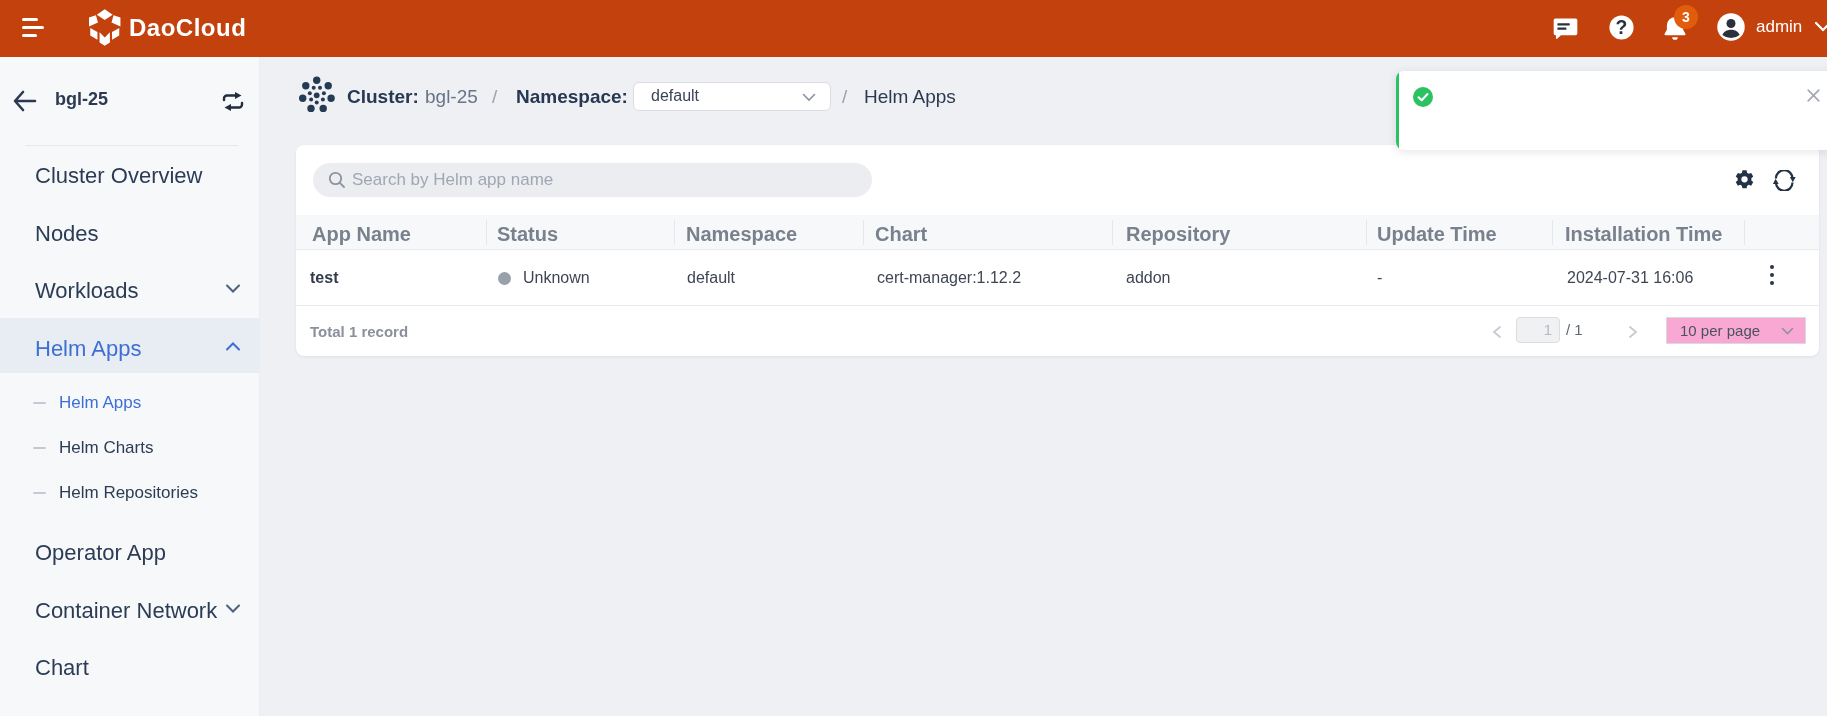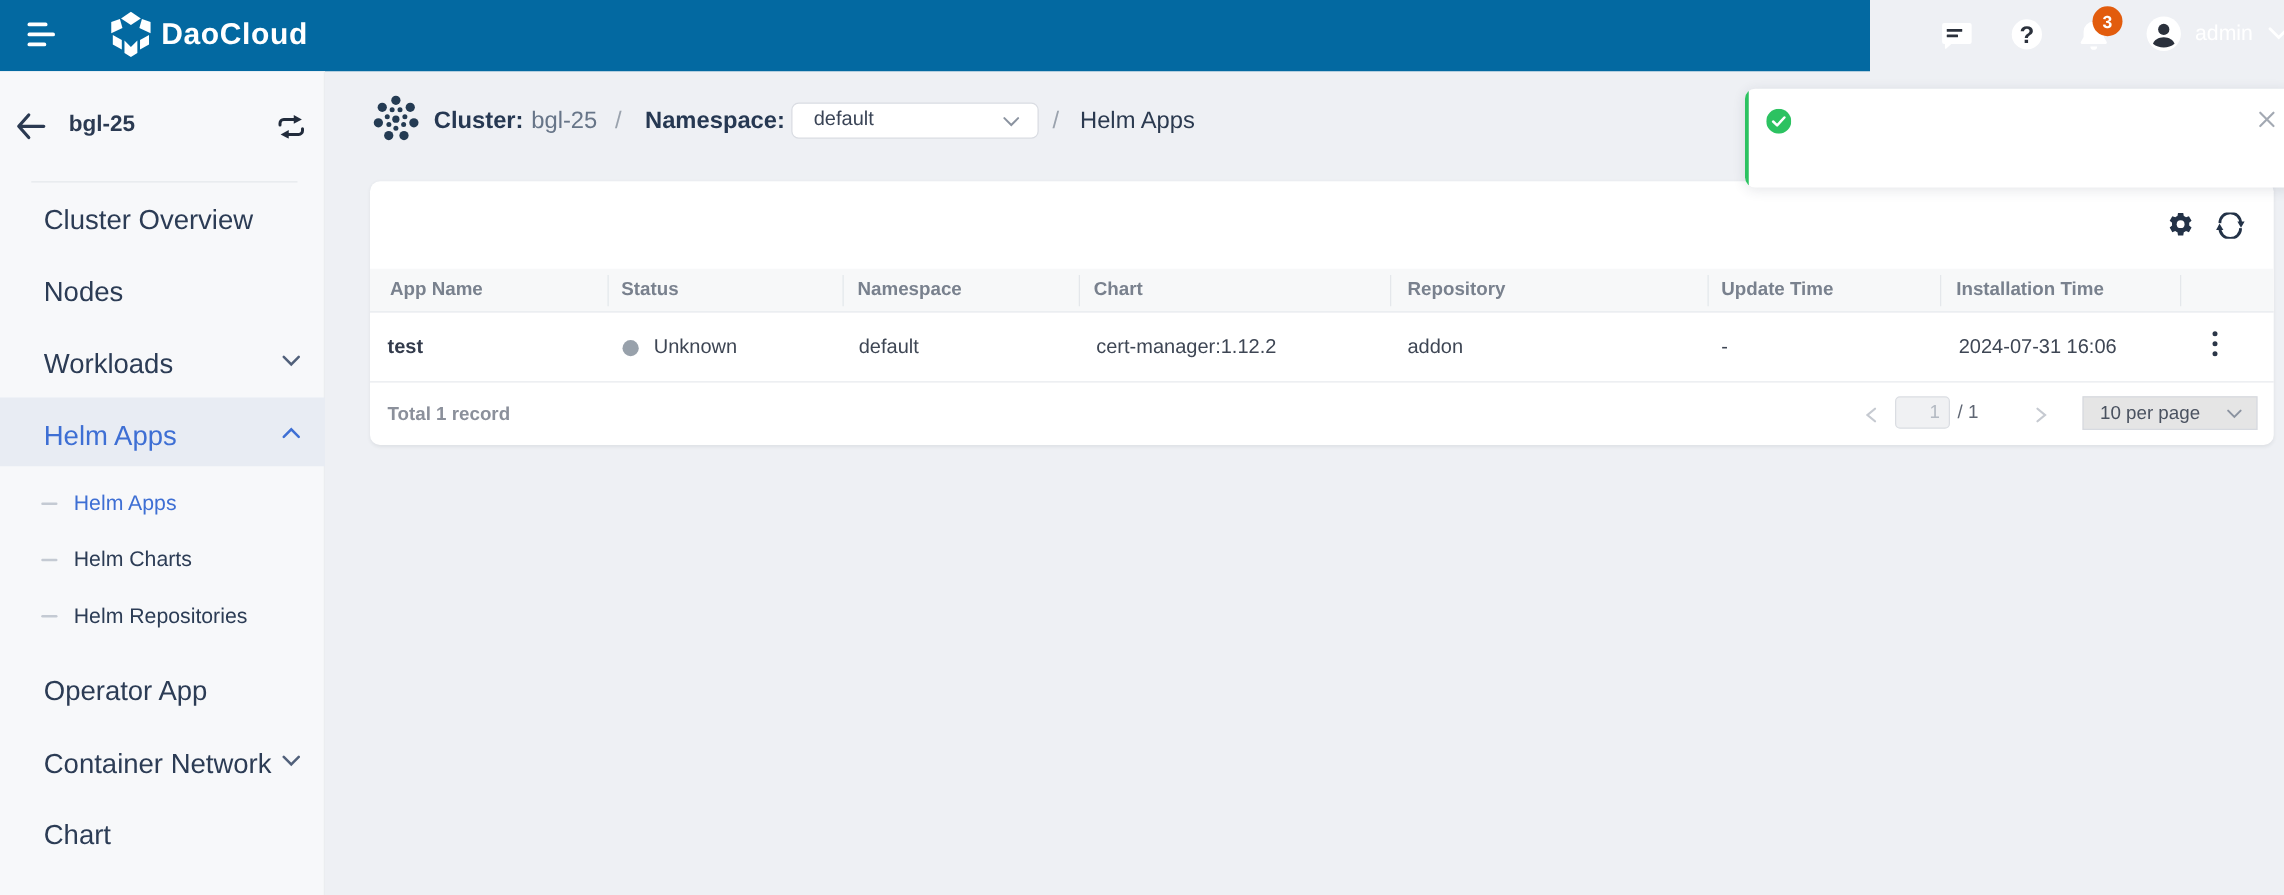--- a/index.html
+++ b/index.html
@@ -1,37 +1,37 @@
 <!DOCTYPE html>
 <html><head>
 <meta charset="utf-8">
 <style>
 * { margin:0; padding:0; box-sizing:border-box; }
 html,body { width:1827px; height:716px; overflow:hidden; font-family:"Liberation Sans", sans-serif; background:#eef0f4; }
-.topbar { position:absolute; left:0; top:0; width:1496px; height:57px; background:#0369a1; }
+.topbar { position:absolute; left:0; top:0; width:1827px; height:57px; background:#c2410c; }
 .hamburger { position:absolute; left:22px; top:18px; width:23px; height:19px; }
 .hamburger div { position:absolute; left:0; height:3px; background:#fff; border-radius:1.5px; }
 .logo { position:absolute; left:87px; top:8px; }
 .logotext { position:absolute; left:129px; top:14px; color:#fff; font-size:24px; font-weight:bold; letter-spacing:0.5px; }
 .tb-ic { position:absolute; top:0; }
 .sidebar { position:absolute; left:0; top:57px; width:260px; height:659px; background:#f7f8fa; border-right:1px solid #ebedf0; }
 .sb-head { position:absolute; top:27px; left:0; width:260px; height:34px; }
 .sb-title { position:absolute; left:55px; top:5px; font-size:18px; font-weight:bold; color:#2b3a52; }
 .sb-div { position:absolute; top:88px; left:25px; width:213px; height:1px; background:#e5e8ec; }
 .mi { position:absolute; left:35px; font-size:22px; color:#2c3c55; }
 .mi2 { position:absolute; left:59px; font-size:17px; color:#2c3c55; }
 .dash { position:absolute; left:33px; width:13px; height:2px; background:#c4cad3; border-radius:1px; }
 .active-row { position:absolute; left:0; top:261px; width:260px; height:55px; background:#e8ecf3; }
 .blue { color:#3e6fd4 !important; }
 .ct { font-size:19px; }
 .card { position:absolute; left:296px; top:145px; width:1523px; height:211px; background:#fff; border-radius:8px; box-shadow:0 1px 3px rgba(40,50,70,0.08); }
 .search { position:absolute; left:17px; top:18px; width:559px; height:34px; background:#ebedf1; border-radius:17px; }
 .search span { position:absolute; left:39px; top:7px; font-size:17px; color:#a0a7b2; }
 .thead { position:absolute; left:0; top:70px; width:1523px; height:35px; background:#f7f8f9; border-bottom:1px solid #e8eaee; }
-.th { position:absolute; top:8px; font-size:15px; font-weight:bold; color:#79818e; }
+.th { position:absolute; top:8px; font-size:20px; font-weight:bold; color:#79818e; }
 .tvd { position:absolute; top:5px; width:1px; height:25px; background:#e4e7eb; }
 .trow { position:absolute; left:0; top:105px; width:1523px; height:56px; border-bottom:1px solid #e8eaee; }
 .td { position:absolute; top:19px; font-size:16px; color:#3e4654; }
 .tfoot { position:absolute; left:0; top:161px; width:1523px; height:50px; }
 .toast { position:absolute; left:1396px; top:71px; width:440px; height:79px; background:#fff; border-radius:8px; box-shadow:0 2px 10px rgba(40,50,70,0.12); overflow:hidden; }
 .toast .bar { position:absolute; left:0; top:0; width:3px; height:79px; background:#2cc261; }
 .toast .msg { position:absolute; left:48px; top:14px; font-size:15.5px; color:#6f7680; line-height:25px; width:330px; }
 </style>
 </head>
 <body>
@@ -149,20 +149,27 @@
 <div style="position:absolute; left:633px; top:82px; width:198px; height:29px; background:#fff; border:1px solid #d9dce2; border-radius:6px;">
   <span style="position:absolute; left:17px; top:4px; font-size:16px; color:#3a4456;">default</span>
   <svg style="position:absolute; right:14px; top:10px;" width="14" height="9" viewBox="0 0 14 9">
     <path d="M1.5 1.5 L7 7 L12.5 1.5" stroke="#8b93a0" stroke-width="1.6" fill="none" stroke-linecap="round"></path>
   </svg>
 </div>
 <div class="ct" style="position:absolute; left:842px; top:86px; color:#9aa2ad;">/</div>
 <div class="ct" style="position:absolute; left:864px; top:86px; color:#2b3a50;">Helm Apps</div>
 
 <div class="card">
+  <div class="search">
+    <svg style="position:absolute; left:15px; top:8px;" width="18" height="18" viewBox="0 0 18 18">
+      <circle cx="7.5" cy="7.5" r="5.7" stroke="#8d949f" stroke-width="1.8" fill="none"></circle>
+      <path d="M11.8 11.8 L16 16" stroke="#8d949f" stroke-width="1.8" stroke-linecap="round"></path>
+    </svg>
+    <span>Search by Helm app name</span>
+  </div>
 
   <svg style="position:absolute; left:1438px; top:24px;" width="21" height="21" viewBox="0 0 24 24">
     <path fill="#233247" d="M9.6 1.5 h4.8 l0.5 2.8 a8 8 0 0 1 2 1.2 l2.7 -1 l2.4 4.2 l-2.2 1.9 a8 8 0 0 1 0 2.4 l2.2 1.9 l-2.4 4.2 l-2.7 -1 a8 8 0 0 1 -2 1.2 l-0.5 2.8 H9.6 l-0.5 -2.8 a8 8 0 0 1 -2 -1.2 l-2.7 1 L2 14.9 l2.2 -1.9 a8 8 0 0 1 0 -2.4 L2 8.7 l2.4 -4.2 l2.7 1 a8 8 0 0 1 2 -1.2 Z"></path>
     <circle cx="12" cy="11.8" r="3.6" fill="#fff"></circle>
   </svg>
 
   <svg style="position:absolute; left:1476px; top:25px;" width="25" height="21" viewBox="0 0 25 21">
     <path d="M3.9 8.5 A8.3 8.3 0 0 1 20.5 8.5" stroke="#233247" stroke-width="2.2" fill="none"></path>
     <path d="M20.5 12.5 A8.3 8.3 0 0 1 3.9 12.5" stroke="#233247" stroke-width="2.2" fill="none"></path>
     <polygon points="17.9,7.1 23.7,7.1 20.8,12.2" fill="#233247"></polygon>
@@ -202,21 +209,21 @@
   <div class="tfoot">
     <div style="position:absolute; left:14px; top:17px; font-size:15px; color:#8b909b;font-weight:bold;">Total 1 record</div>
     <svg style="position:absolute; left:1196px; top:19px;" width="10" height="14" viewBox="0 0 10 14">
       <path d="M8 2 L2 7 L8 12" stroke="#c6cad1" stroke-width="1.8" fill="none" stroke-linecap="round"></path>
     </svg>
     <div style="position:absolute; left:1220px; top:11px; width:44px; height:26px; background:#f0f1f3; border:1px solid #dadde2; border-radius:4px; text-align:right; font-size:15px; color:#b4bac3; line-height:24px; padding-right:7px;">1</div>
     <div style="position:absolute; left:1270px; top:15px; font-size:15px; color:#5f6673;">/ 1</div>
     <svg style="position:absolute; left:1332px; top:19px;" width="10" height="14" viewBox="0 0 10 14">
       <path d="M2 2 L8 7 L2 12" stroke="#c6cad1" stroke-width="1.8" fill="none" stroke-linecap="round"></path>
     </svg>
-    <div style="position:absolute; left:1370px; top:11px; width:140px; height:27px; background:#e5e5e5; border:1px solid #d7dae0; border-radius:0;">
+    <div style="position:absolute; left:1370px; top:11px; width:140px; height:27px; background:#f9a8d4; border:1px solid #d7dae0; border-radius:0;">
       <span style="position:absolute; left:13px; top:4px; font-size:15px; color:#4a5260;">10 per page</span>
       <svg style="position:absolute; right:11px; top:9px;" width="13" height="9" viewBox="0 0 13 9">
         <path d="M1.5 1.5 L6.5 6.5 L11.5 1.5" stroke="#8b93a0" stroke-width="1.6" fill="none" stroke-linecap="round"></path>
       </svg>
     </div>
   </div>
 </div>
 
 <div class="toast">
   <div class="bar"></div>

